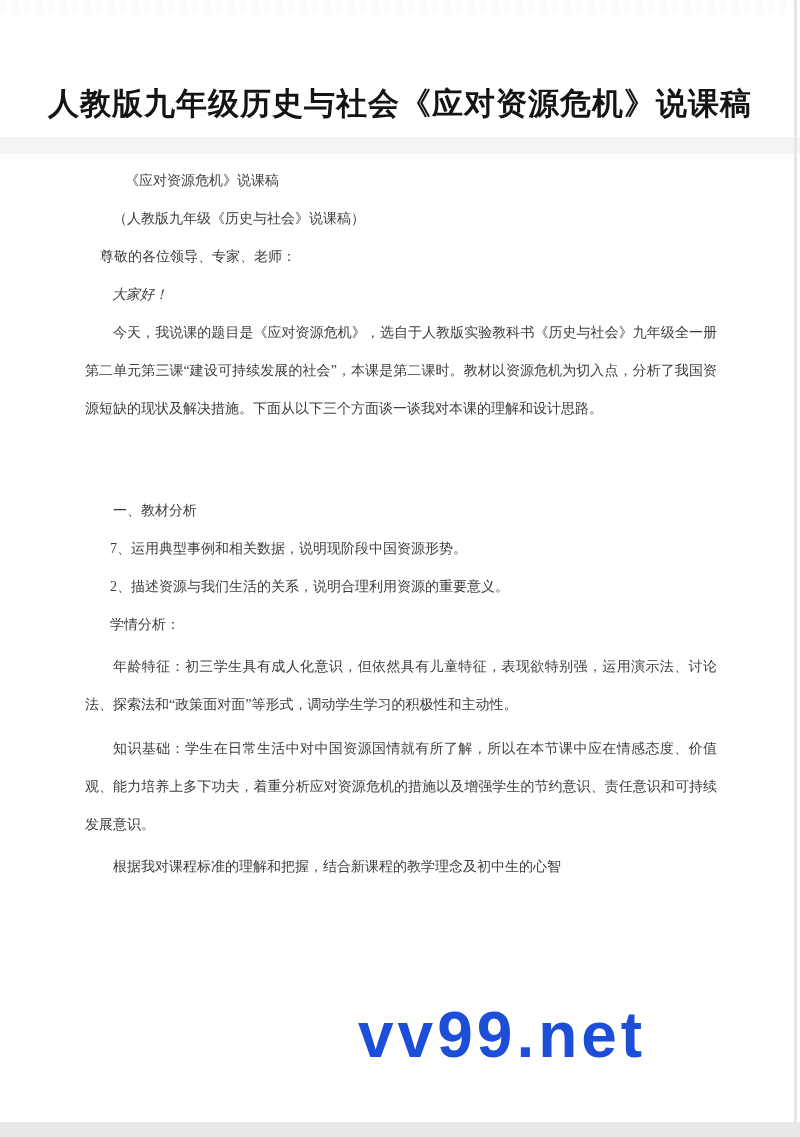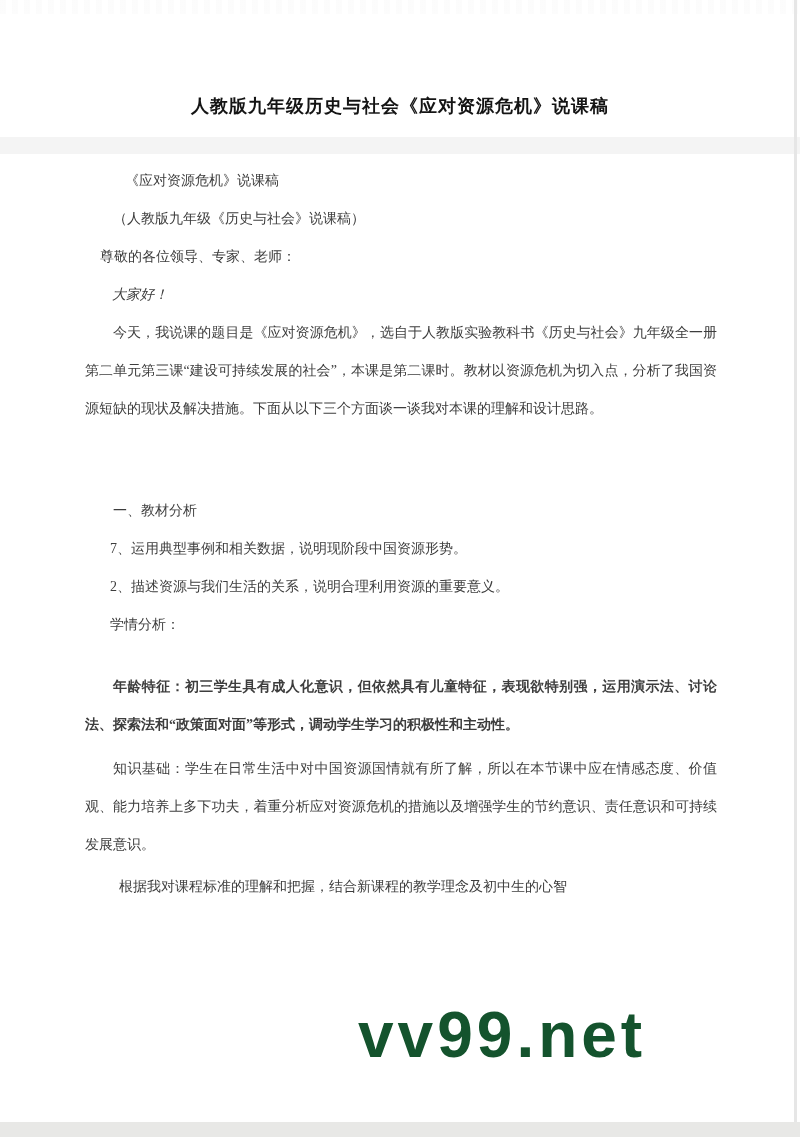--- a/index.html
+++ b/index.html
@@ -47,37 +47,37 @@
     left: 0; bottom: 0;
     width: 800px; height: 15px;
     background: #e8e8e6;
   }
 
   .doc-title {
     position: absolute;
     top: 88px; left: 24px;
     width: 752px;
     text-align: center;
-    font-family: Liberation Sans, sans-serif;
+    font-family: Liberation Mono, monospace;
     font-weight: bold;
-    font-size: 18px;
+    font-size: 31px;
     line-height: 36px;
     color: #141414;
     letter-spacing: 1px;
     white-space: nowrap;
   }
 
   .watermark {
     position: absolute;
     top: 998px; left: 358px;
     font-family: "Liberation Sans", "DejaVu Sans", sans-serif;
     font-weight: bold;
     font-size: 64px;
     letter-spacing: 4px;
-    color: #14532d;
+    color: #1d4ed8;
     z-index: 1;
     user-select: none;
   }
 
   .content {
     position: absolute;
     top: 162px; left: 85px;
     width: 632px;
     font-size: 14px;
     line-height: 38px;
@@ -89,23 +89,23 @@
   .para  { text-align: justify; text-indent: 2em; }
 
   .ind-40 { padding-left: 40px; }
   .ind-28 { padding-left: 28px; }
   .ind-27 { padding-left: 27px; font-style: italic; }
   .ind-25 { padding-left: 25px; }
   .ind-19 { padding-left: 19px; }
   .ind-15 { padding-left: 15px; }
 
   .gap-before   { margin-top: 64px; }
-  .nudge-8      { margin-top: 24px; font-weight: bold; }
+  .nudge-8      { margin-top: 4px; }
   .nudge-6      { margin-top: 6px; }
-  .nudge-4      { margin-top: 4px; margin-left: 6px; }
+  .nudge-4      { margin-top: 4px; }
 </style>
 </head>
 <body>
 
 <div class="top-texture"></div>
 <div class="title-band"></div>
 <div class="edge-line"></div>
 
 <div class="doc-title">人教版九年级历史与社会《应对资源危机》说课稿</div>
 

